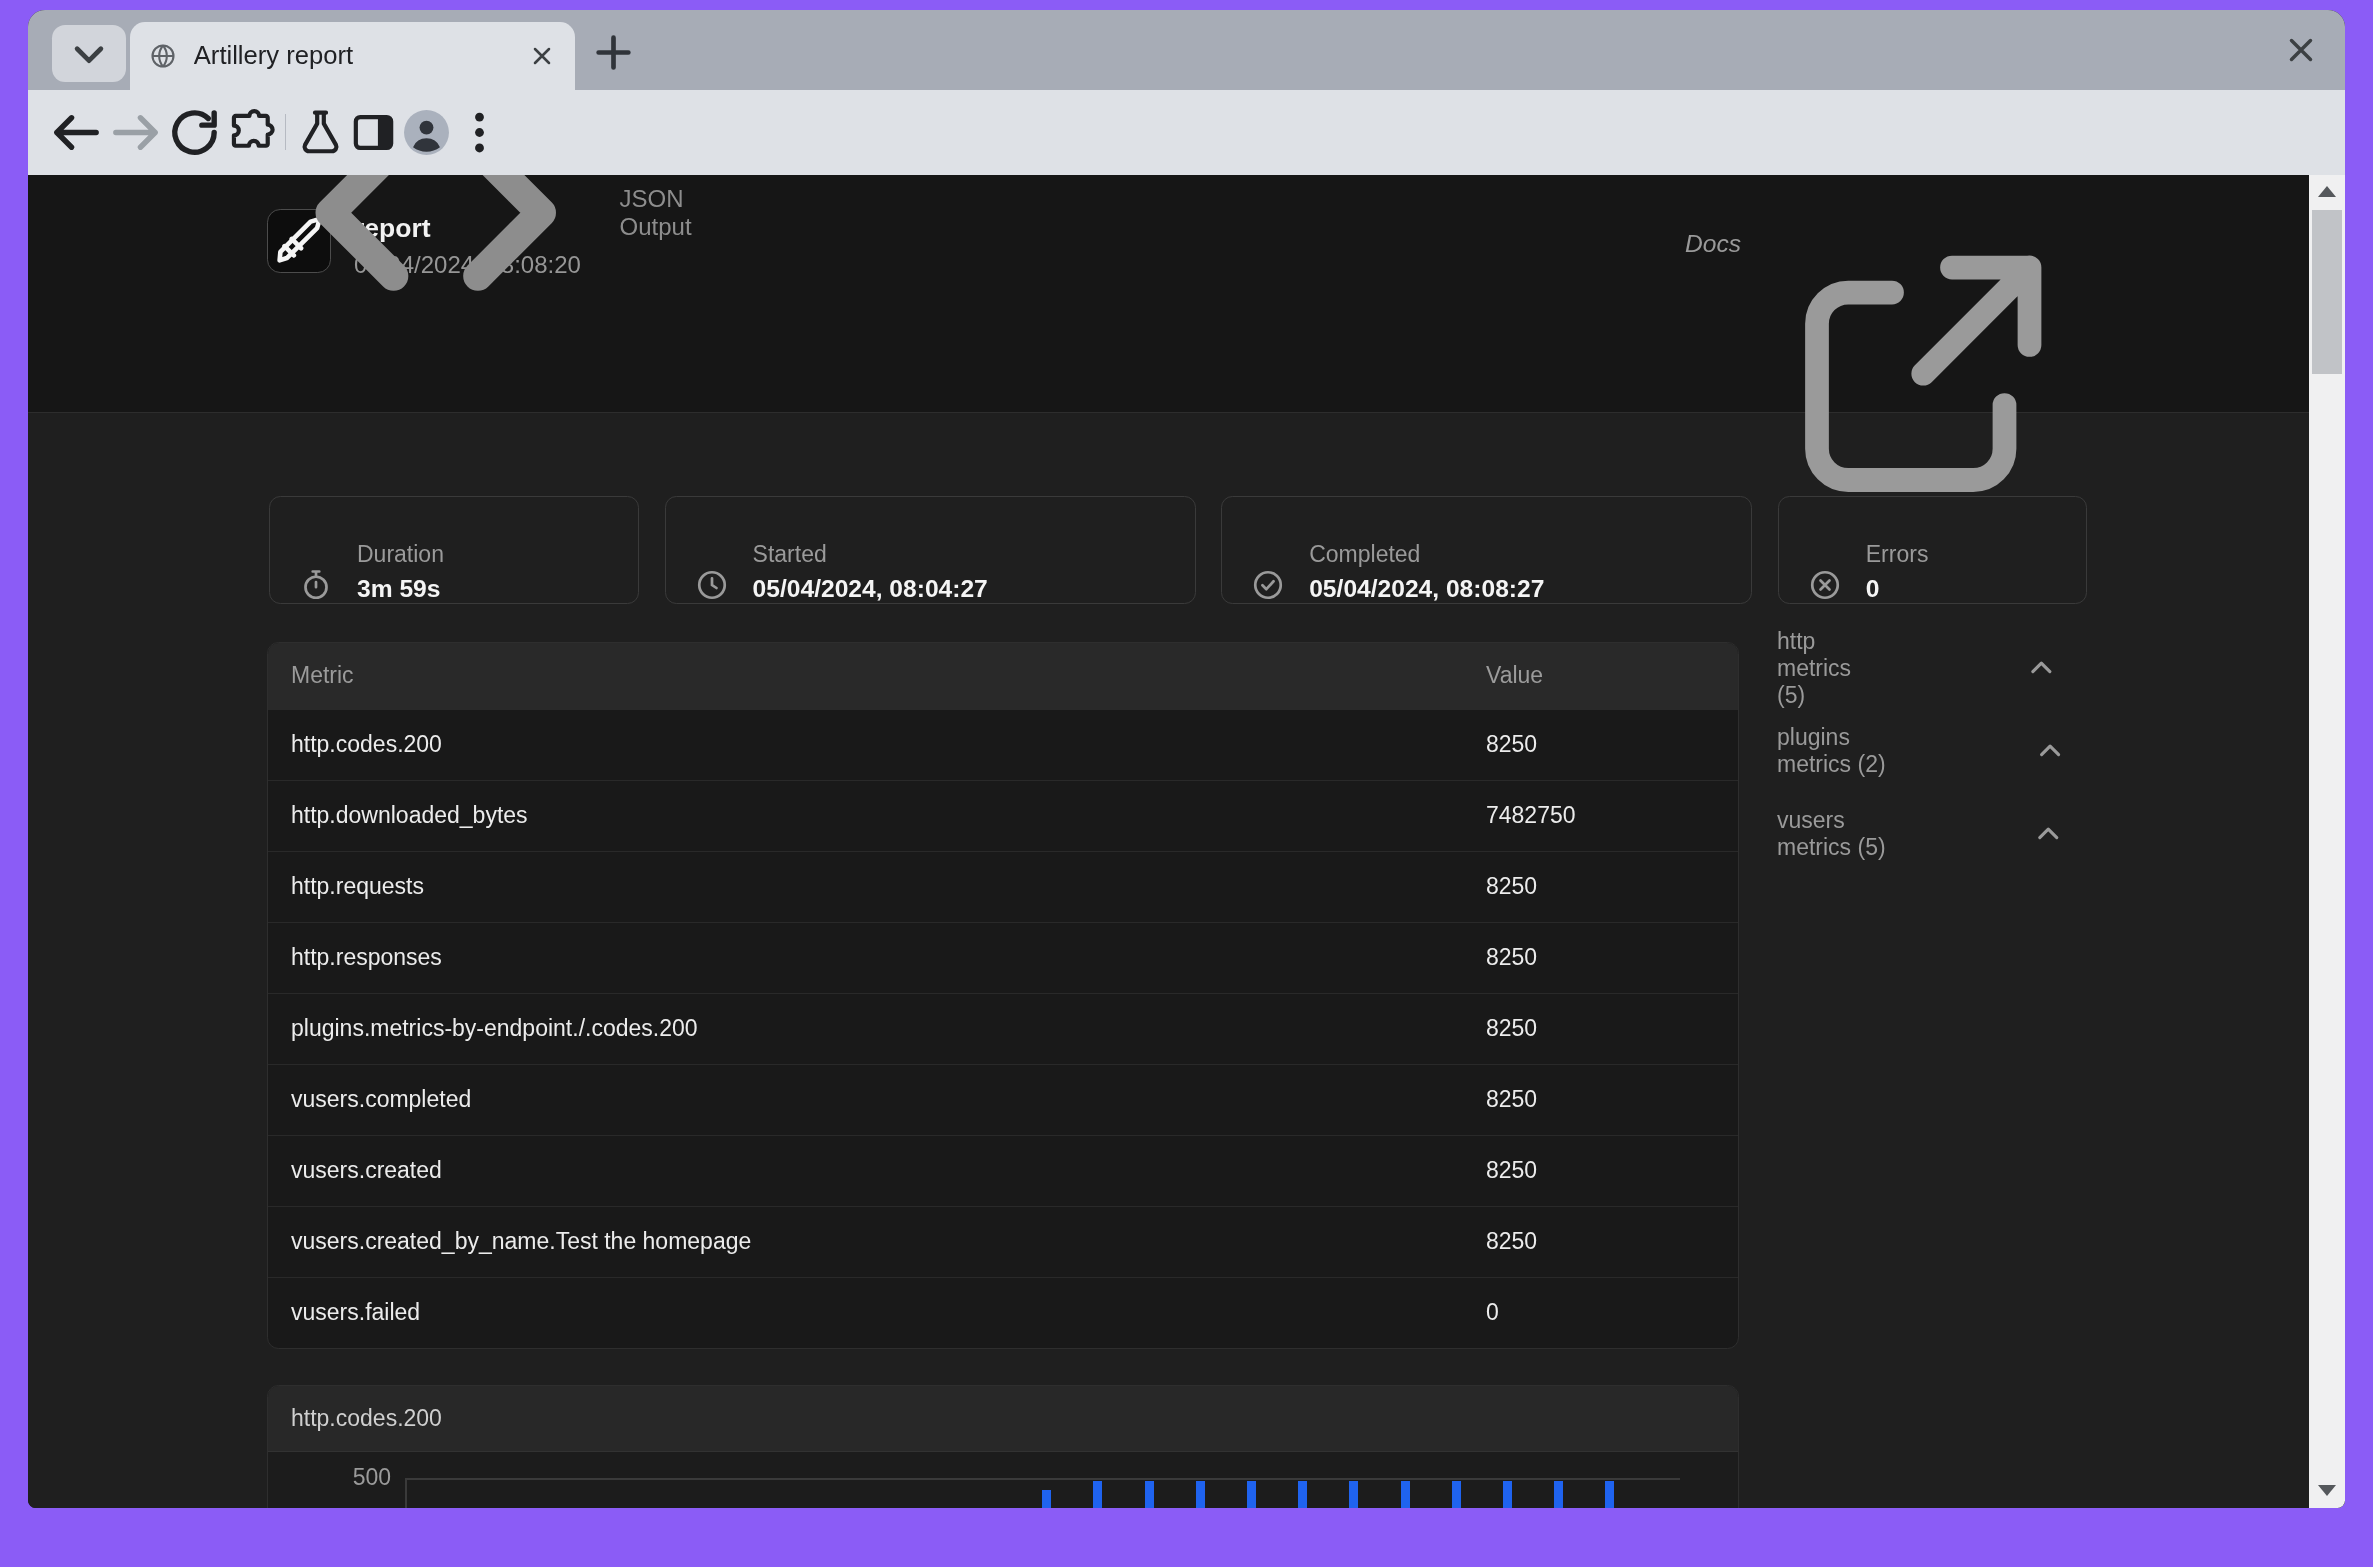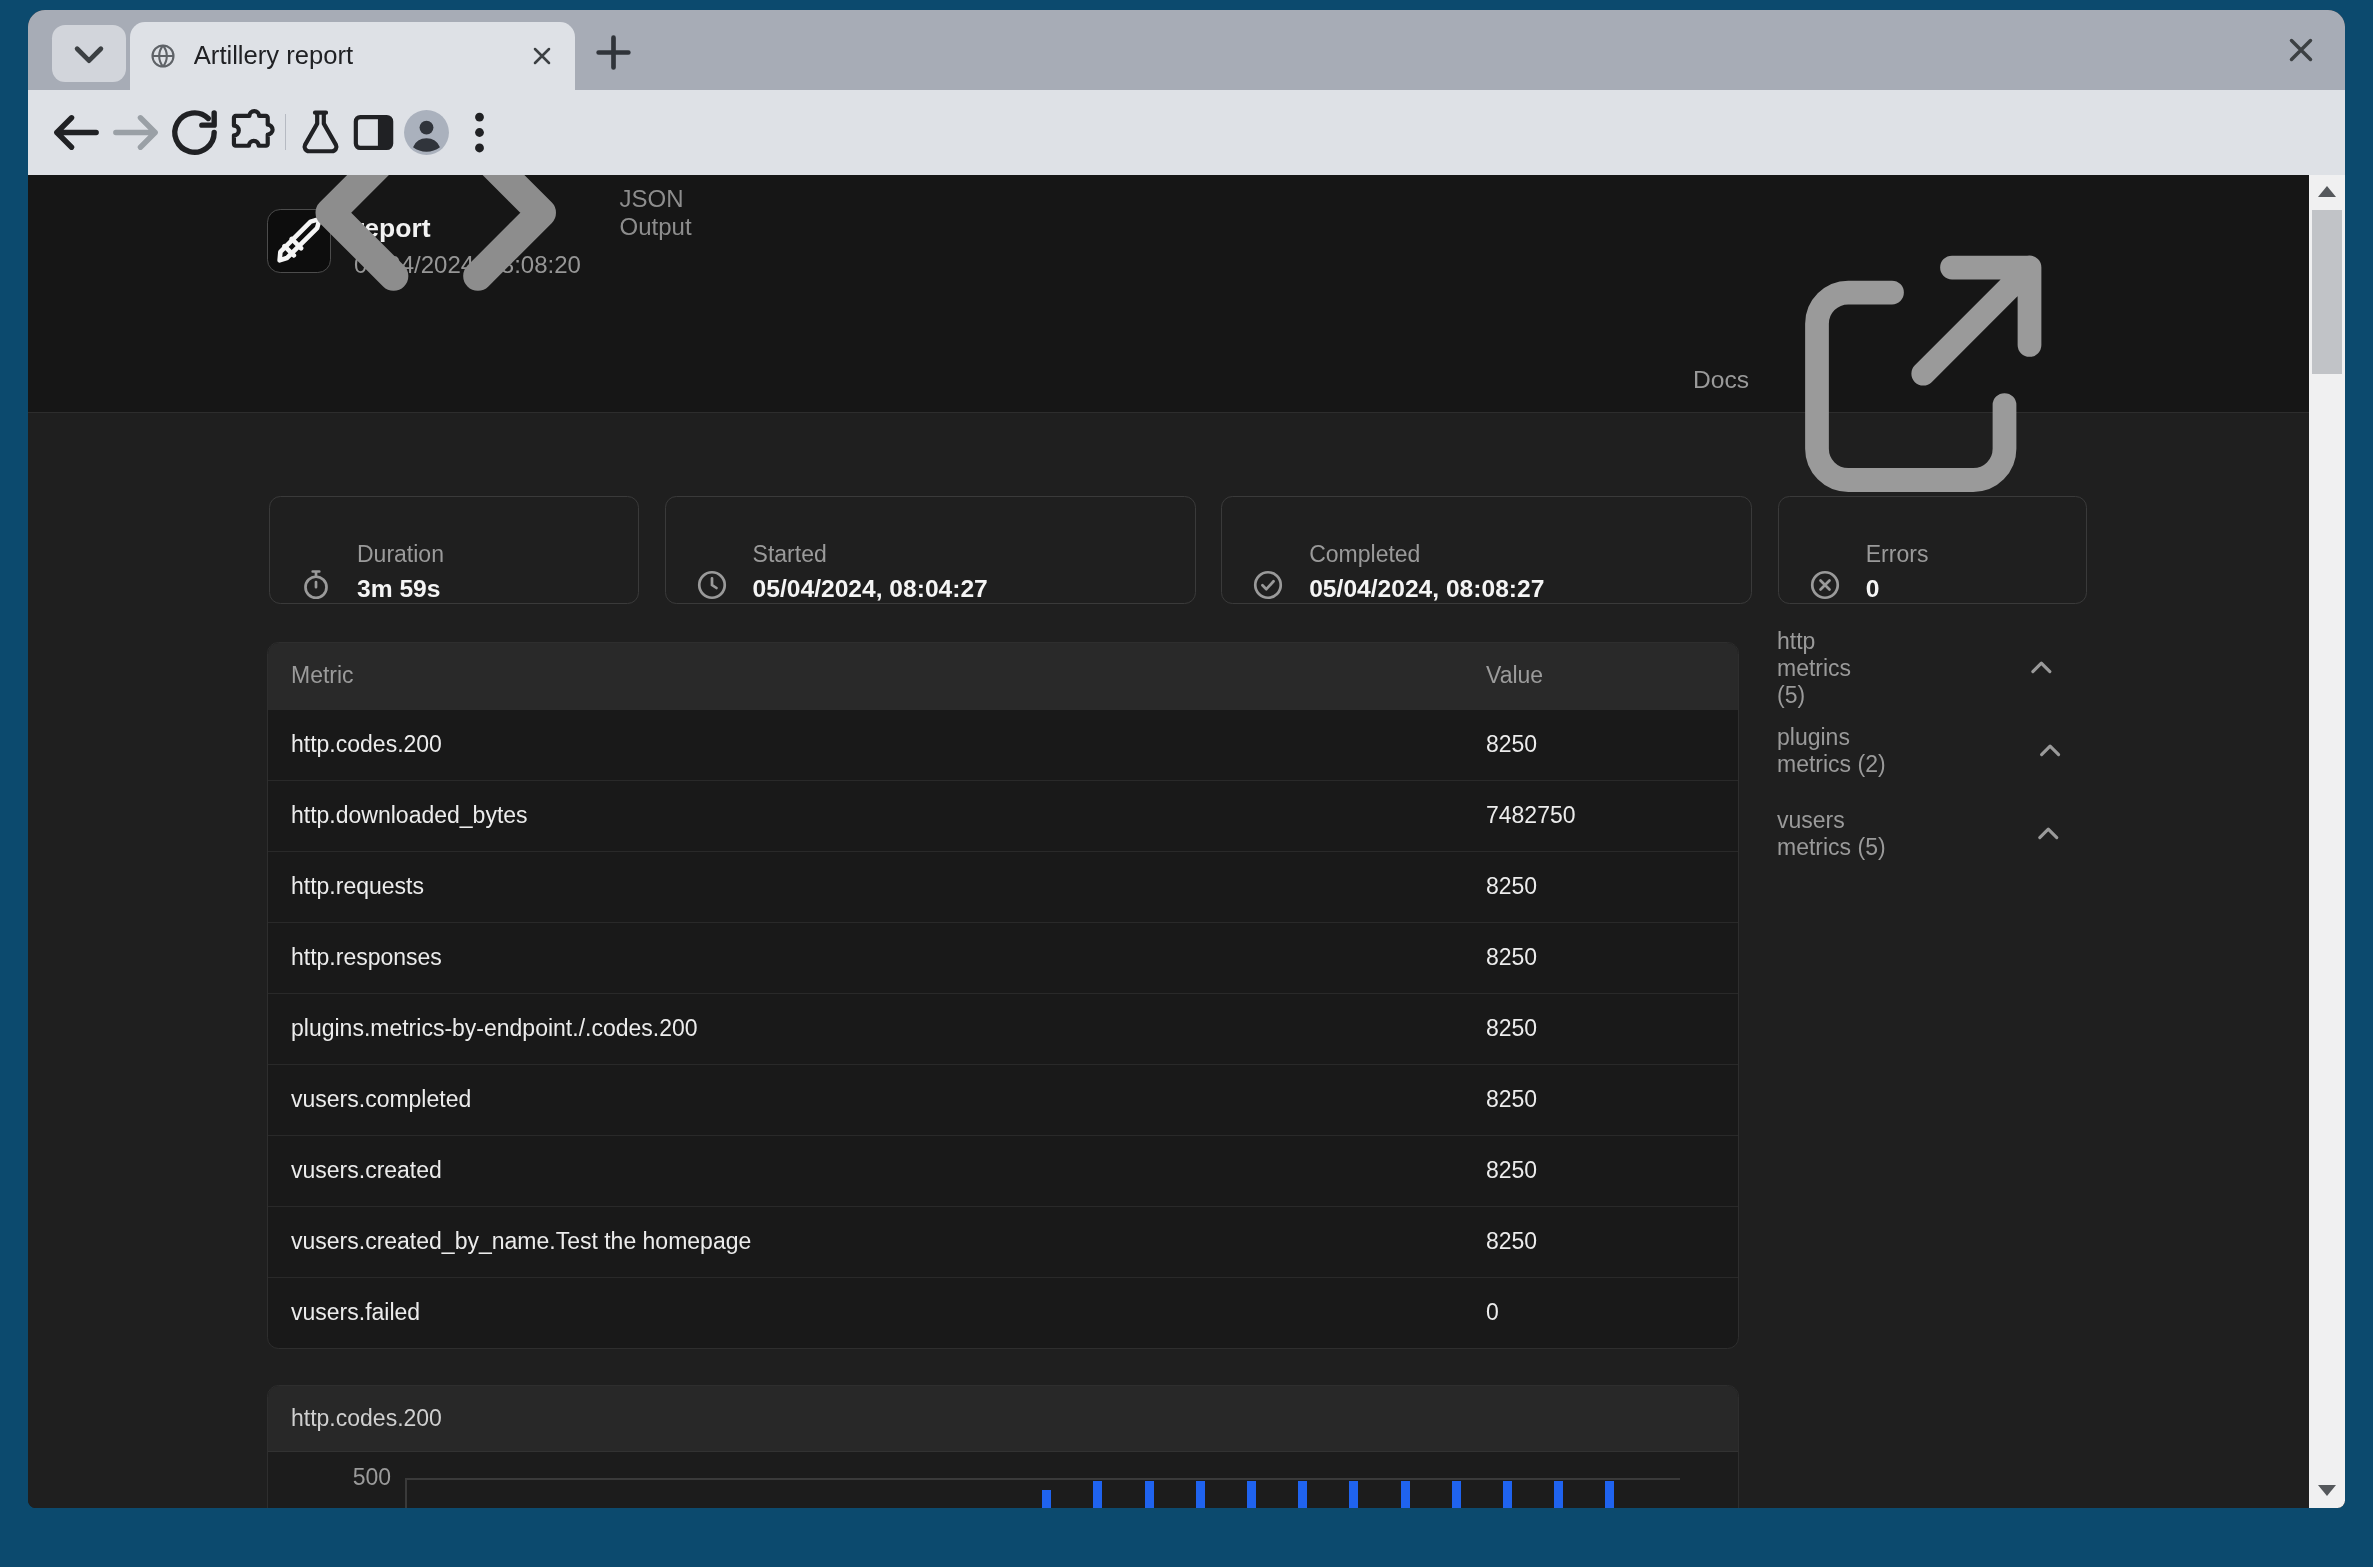--- a/index.html
+++ b/index.html
@@ -1,17 +1,17 @@
 <!DOCTYPE html>
 <html style="font-size:15px"><head>
 <meta charset="utf-8">
 <style>
   * { margin:0; padding:0; box-sizing:border-box; }
   html,body { width:2373px; height:1567px; background:#000; font-family:"Liberation Sans", sans-serif; }
-  .screen { position:relative; width:2373px; height:1567px; background:#0c4a6e; overflow:hidden; }
+  .screen { position:relative; width:2373px; height:1567px; background:#8b5cf6; overflow:hidden; }
   .window { position:absolute; left:28px; top:9.5px; width:2317px; height:1498px;
             border-radius:17px 17px 7.6px 7.6px; overflow:hidden; background:#1f1f1f;
             display:flex; flex-direction:column; }
 
   
   .tabstrip { height:80px; background:#a7acb6; position:relative; display:flex; align-items:flex-end; padding-left:24px; flex:none; }
   .tab-search { width:74px; height:57px; border:none; border-radius:13.2px; background:#d2d5db; color:#3c4043;
                 display:flex; align-items:center; justify-content:center; margin:0 3.8px 7.6px 0; cursor:pointer; }
   .tab-search svg { width:28px; height:28px; }
   .tab { width:445px; height:68px; background:#dee1e6; border-radius:15px 15px 0 0; display:flex; align-items:center; padding:0 19px; }
@@ -40,21 +40,21 @@
   .avatar { width:49px; height:49px; }
 
   
   .page { flex:1; position:relative; background:#1f1f1f; overflow:hidden; color:#e8e8e8; }
   .hero { position:absolute; left:0; right:36px; top:0; height:238px; background:#161616; border-bottom:1.9px solid #2d2d2d; }
   .logo { position:absolute; left:239px; top:34px; width:64px; height:64px; border:1.9px solid #4c4c4c; border-radius:13.2px; background:#0d0d0d;
           display:flex; align-items:center; justify-content:center; color:#f5f5f5; }
   .logo svg { width:38px; height:38px; }
   .report-title { position:absolute; left:326px; top:38px; font-size:26.5px; font-weight:bold; color:#f2f2f2; }
   .report-ts { position:absolute; left:326px; top:76px; font-size:24px; color:#969696; }
-  .docs-link { position:absolute; right:242px; top:55px; display:flex; align-items:center; gap:18px; font-size:24.6px; color:#9a9a9a; cursor:pointer; }
+  .docs-link { position:absolute; right:242px; top:55px; display:flex; gap:26px; font-size:24.6px; color:#9a9a9a; cursor:pointer;font-style:italic; }
   .docs-link svg { width:25.6px; height:25.6px; }
 
   .tab-nav { position:absolute; left:239px; bottom:0; display:flex; gap:62px; }
   .ptab { display:flex; align-items:center; gap:15px; font-size:24px; color:#8d8d8d; padding-bottom:24.6px; border-bottom:5.7px solid transparent; cursor:pointer; }
   .ptab svg { width:26.5px; height:26.5px; }
   .ptab.active { color:#f0f0f0; border-bottom-color:#ffffff; }
 
   .cards { position:absolute; left:241px; top:321px; display:flex; gap:25.6px; }
   .stat-card { height:108px; border:1.9px solid #3a3a3a; border-radius:11.4px; display:flex; align-items:flex-end; gap:23px; padding:0 28px; }
   .stat-card:nth-child(1){ width:370px; } .stat-card:nth-child(2){ width:531px; }

